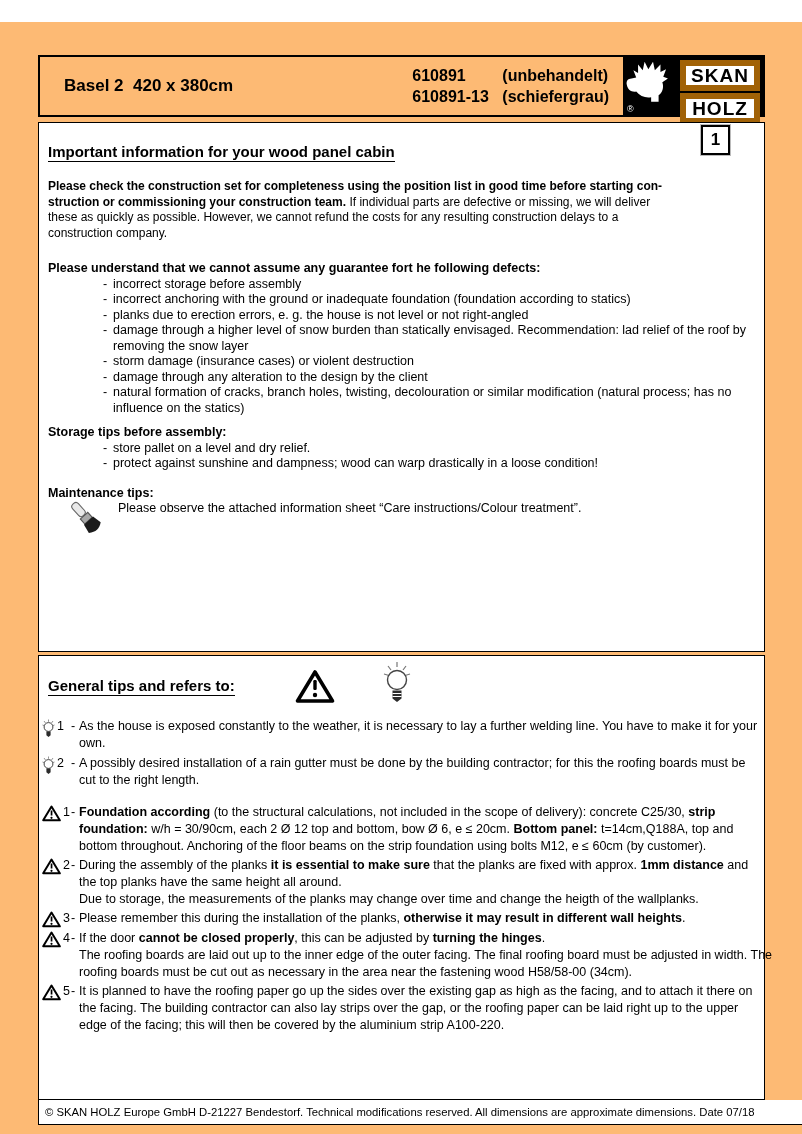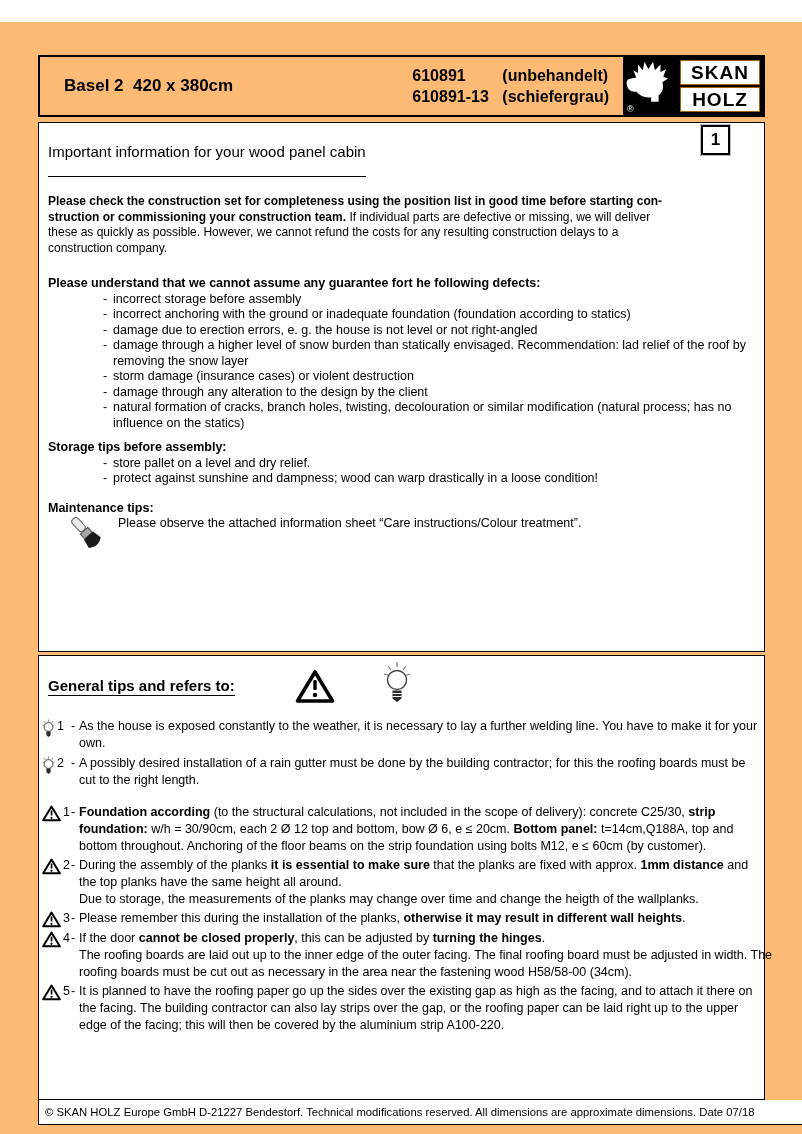--- a/index.html
+++ b/index.html
@@ -9,31 +9,31 @@
 
   
   .header-box{position:absolute;left:38px;width:727px;top:33px;height:62px;border:2px solid #000;
               box-sizing:border-box;display:flex;align-items:center;}
   .model{font-size:17px;font-weight:bold;padding-left:24px;white-space:pre;flex:1;}
   .articles{font-size:16px;font-weight:bold;margin-right:14px;display:grid;
             grid-template-columns:84px auto;row-gap:3px;column-gap:6px;}
   .logo{width:140px;height:58px;background:#000;position:relative;margin-right:0;flex:none;}
   .logo svg{position:absolute;left:2px;top:1px;}
   .logo .words{position:absolute;right:3px;top:3px;bottom:3px;width:80px;display:flex;flex-direction:column;gap:2px;}
-  .logo .word{flex:1;background:#fff;border:1px solid #a16207;color:#000;font-weight:bold;font-size:19px;
+  .logo .word{flex:1;background:#fff;border:6px solid #a16207;color:#000;font-weight:bold;font-size:19px;
               letter-spacing:1px;display:flex;align-items:center;justify-content:center;line-height:1;}
   .logo .reg{position:absolute;left:4px;bottom:1px;color:#fff;font-size:9px;}
 
   
   .main-box{top:100px;height:530px;padding:10px 6px 0 9px;font-size:12.5px;}
   .pagenum{position:absolute;top:2px;right:34px;width:25px;height:26px;border:2px solid #000;
            outline:1px solid #bbb;display:flex;align-items:center;justify-content:center;
            font-size:17px;font-weight:bold;background:#fff;}
-  .title{font-size:15px;font-weight:normal;margin:10px 0 0 0;display:inline-block;
-         border-bottom:1.6px solid #000;padding-bottom:16px;}
+  .title{font-size:15px;font-weight:bold;margin:10px 0 0 0;display:inline-block;
+         border-bottom:1.6px solid #000;padding-bottom:1px;}
   .intro{margin:17px 0 0 0;line-height:15.5px;font-size:12px;}
   .bold-head{font-weight:bold;margin:20px 0 0 0;line-height:15.5px;}
   .bold-head.storage{margin-top:9px;}
   .bold-head.maint{margin-top:14px;}
   .dash-item{display:flex;padding-left:55px;line-height:15.5px;}
   .dash-item .dash{width:10px;flex:none;}
   .maintenance{position:relative;}
   .note{margin:0 0 0 70px;line-height:15.5px;}
   .brush{position:absolute;left:20px;top:12px;}
 
@@ -95,21 +95,21 @@
       <div class="dash-item">
           <span class="dash">-</span>
           <span>incorrect storage before assembly</span>
         </div>
       <div class="dash-item">
           <span class="dash">-</span>
           <span>incorrect anchoring with the ground or inadequate foundation (foundation according to statics)</span>
         </div>
       <div class="dash-item">
           <span class="dash">-</span>
-          <span>damage due to erection errors, e. g. the house is not level or not right-angled</span>
+          <span>planks due to erection errors, e. g. the house is not level or not right-angled</span>
         </div>
       <div class="dash-item">
           <span class="dash">-</span>
           <span>damage through a higher level of snow burden than statically envisaged.  Recommendation: lad relief of the roof by removing the snow layer</span>
         </div>
       <div class="dash-item">
           <span class="dash">-</span>
           <span>storm damage (insurance cases) or violent destruction</span>
         </div>
       <div class="dash-item">

